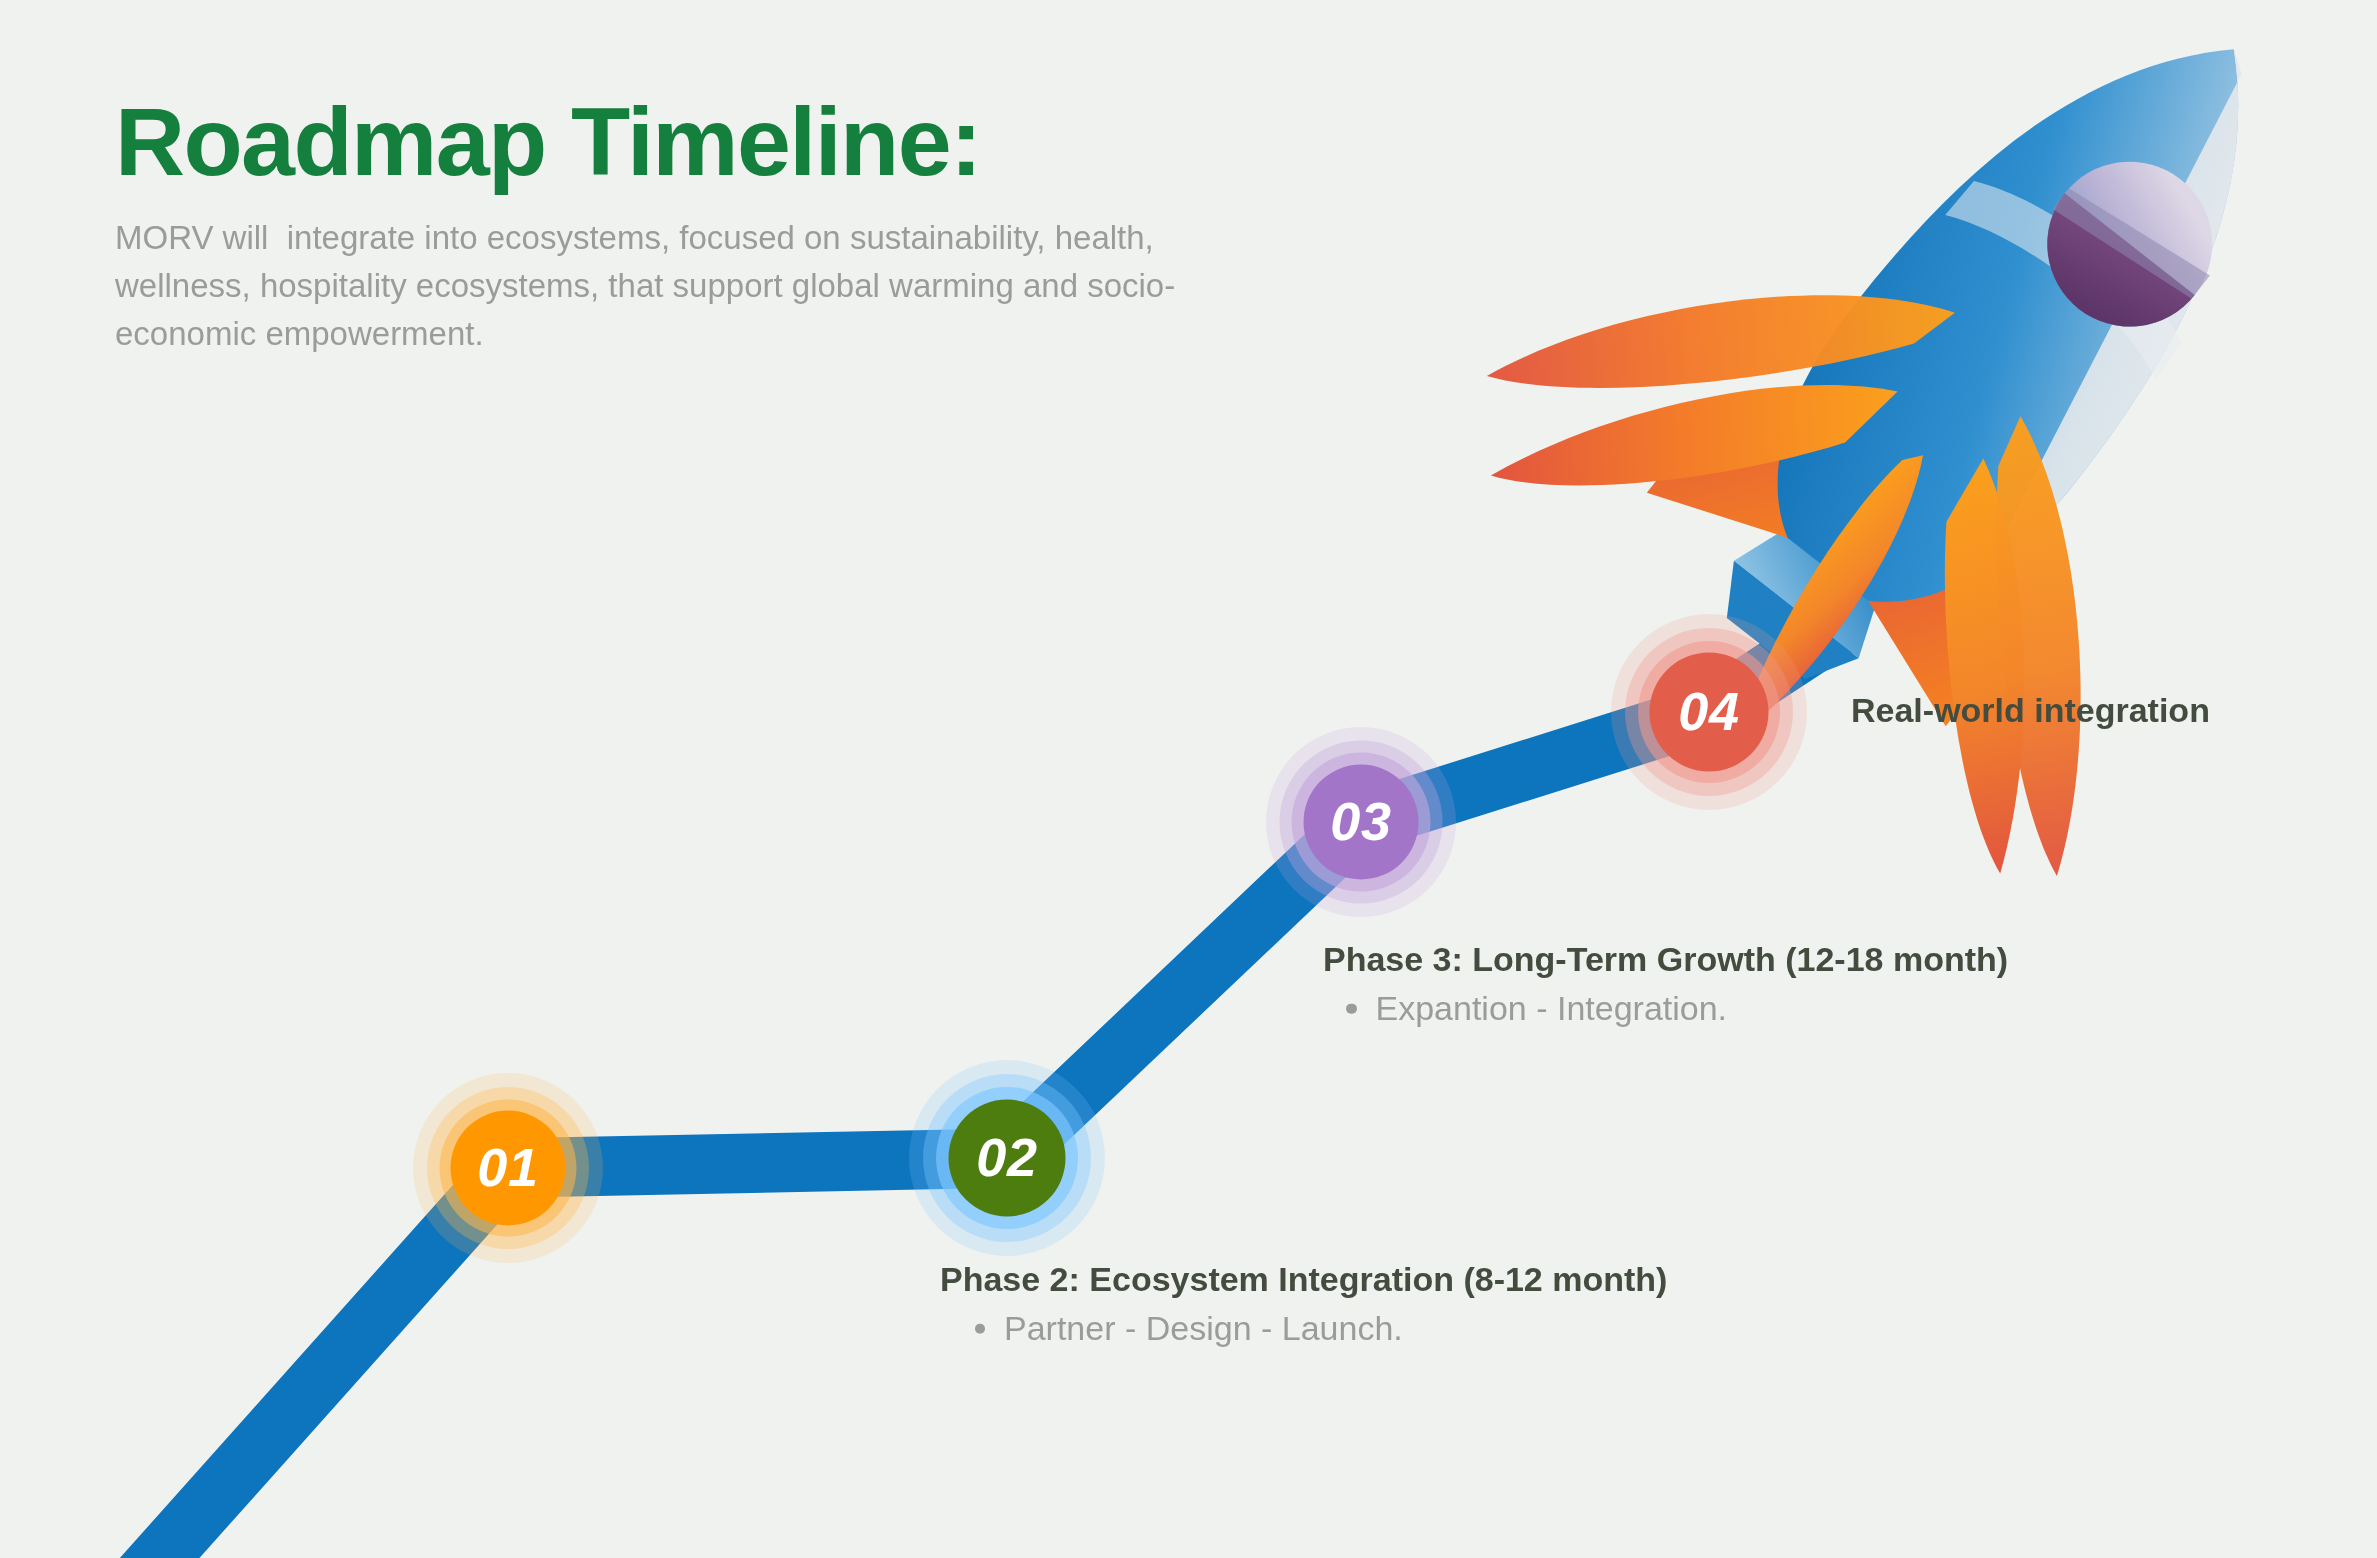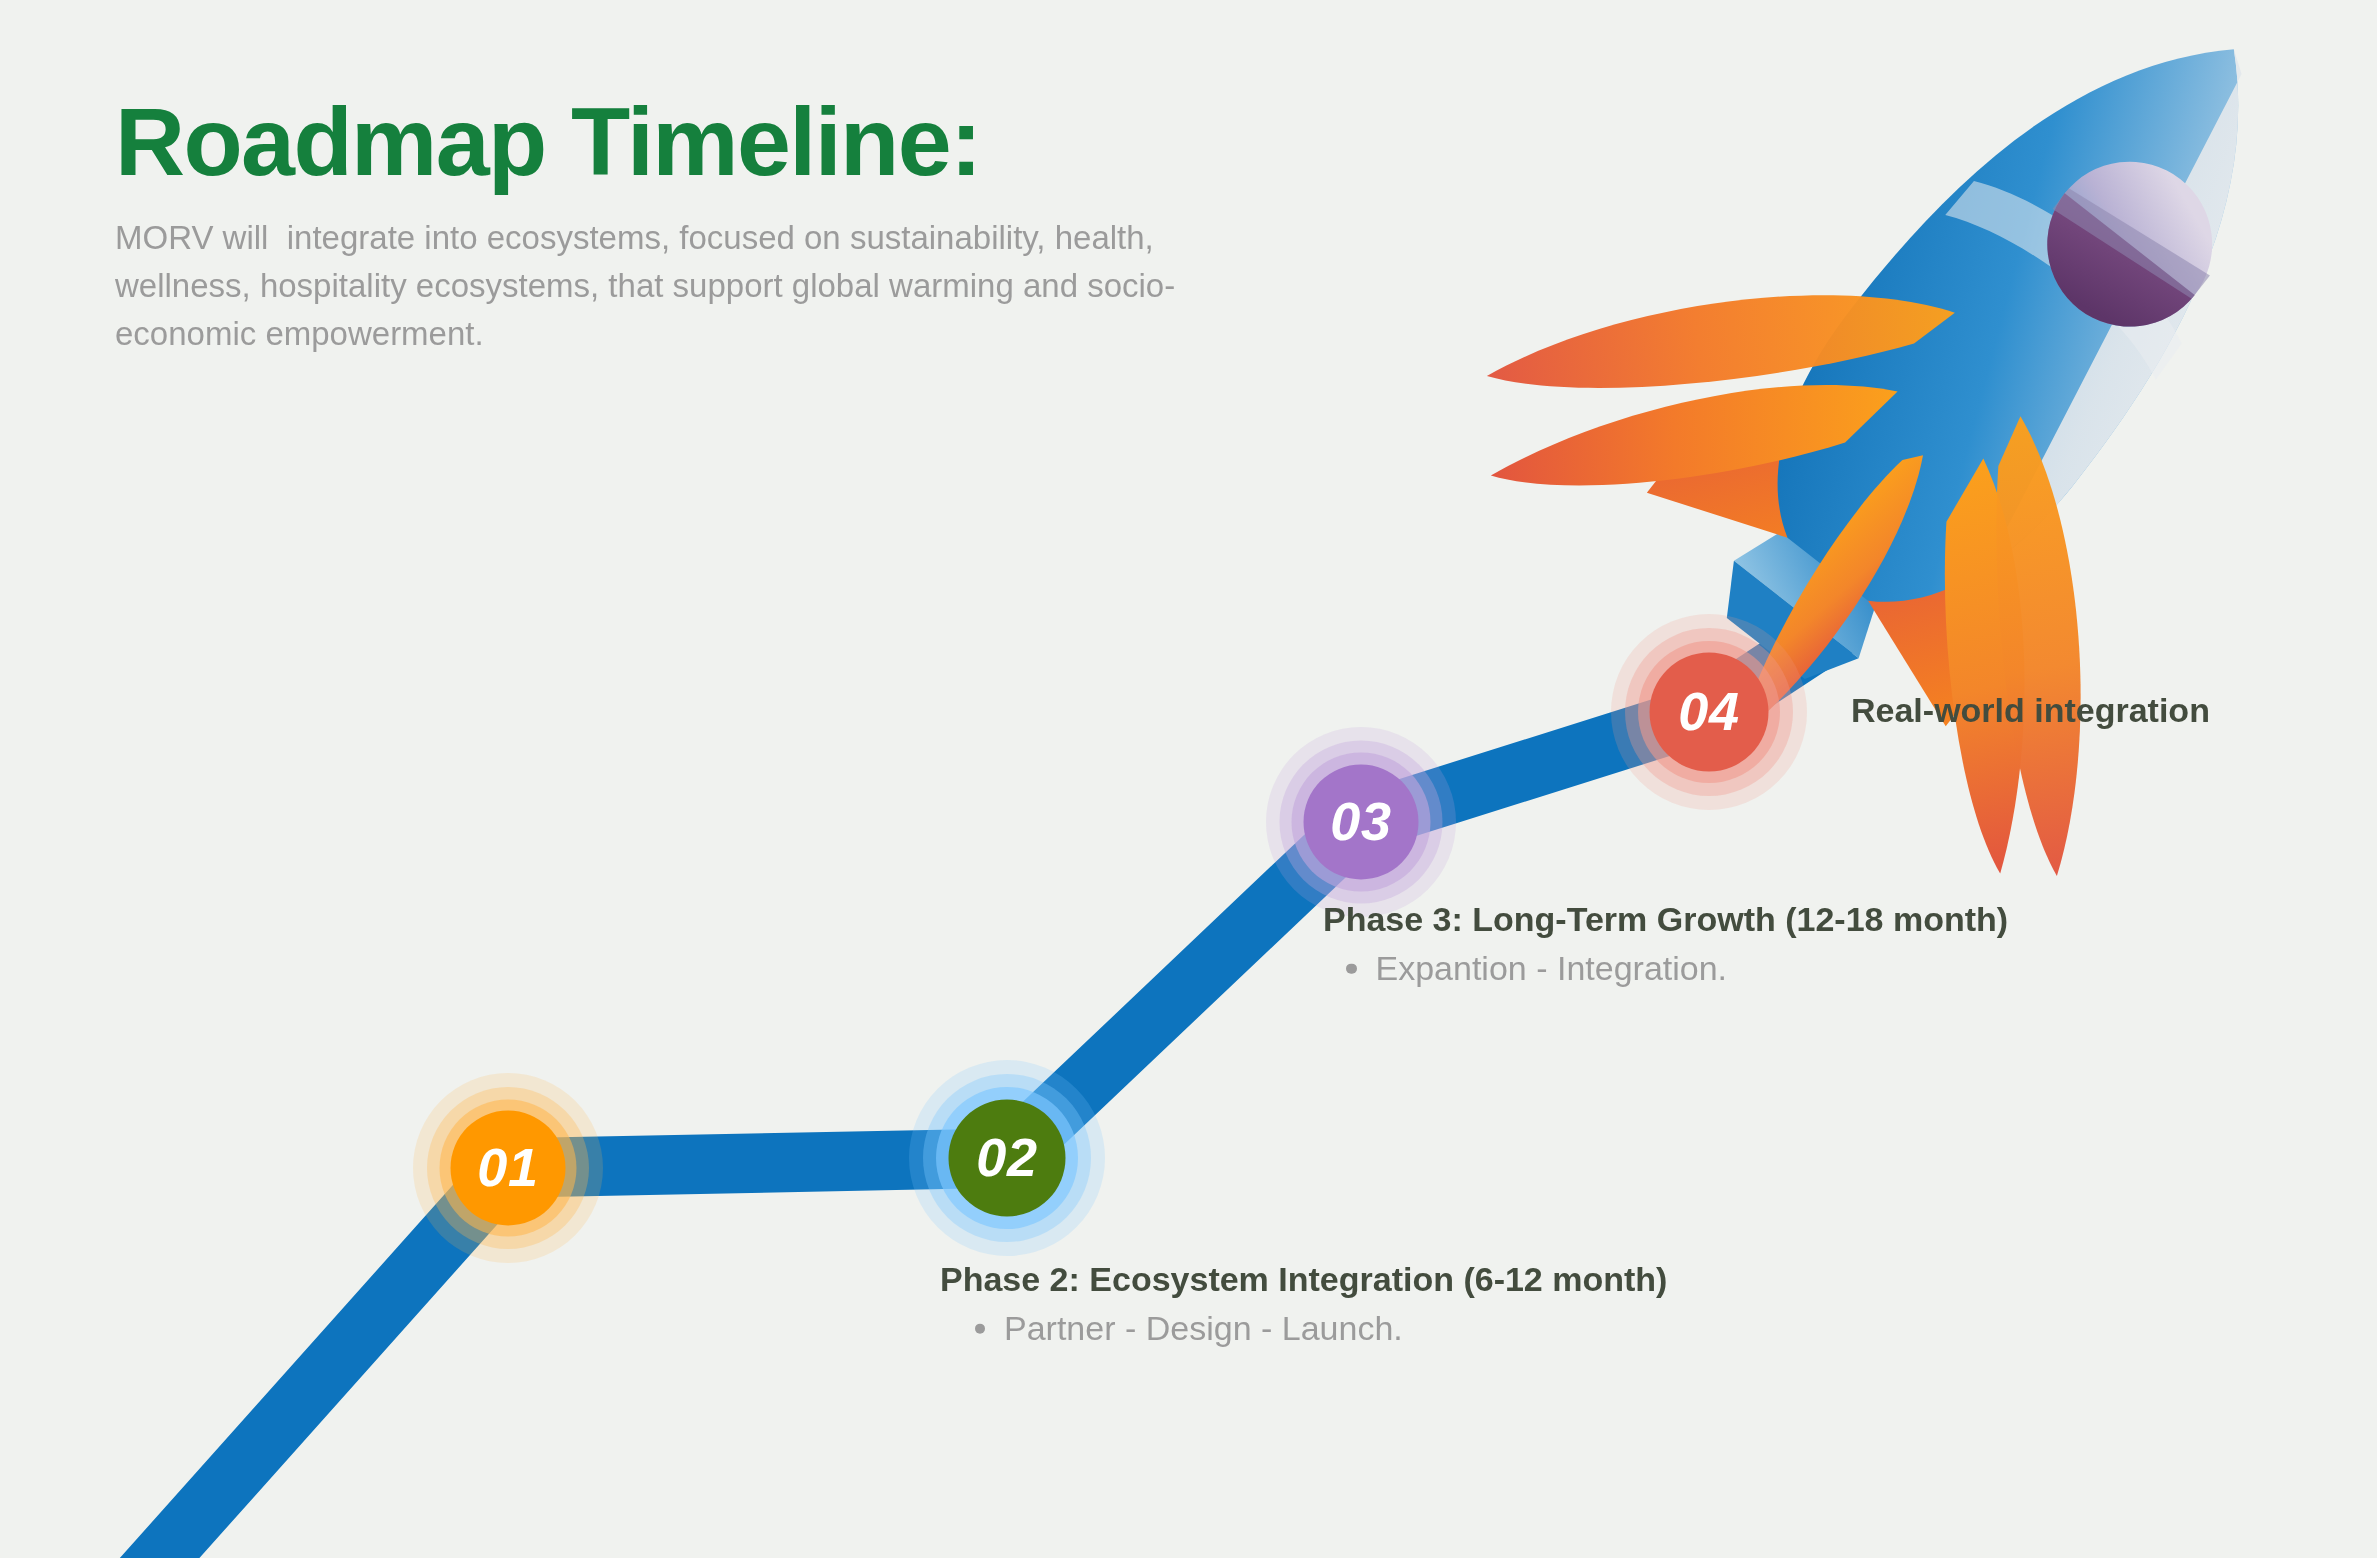--- a/index.html
+++ b/index.html
@@ -270,27 +270,27 @@
     <div class="halo" style="width:142px;height:142px;background:#ef998c;opacity:.58;"></div>
     <div class="core" style="width:119px;height:119px;background:#e35d4b;">
       <span>04</span>
     </div>
   </div>
 
   <div class="phase" style="left:117px; top:938px;">
   </div>
 
   <div class="phase center" style="left:940px; top:1260px; width:924px; margin-left:0px;">
-    <p class="phase-title" style="text-align:left;">Phase 2: Ecosystem Integration (6-12 month)</p>
+    <p class="phase-title" style="text-align:left;">Phase 2: Ecosystem Integration (8-12 month)</p>
     <ul class="phase-bullets" style="justify-content:flex-start; padding-left:23px;">
       <li>Partner - Design - Launch.</li>
     </ul>
   </div>
 
-  <div class="phase" style="left:1323px; top:900px;">
+  <div class="phase" style="left:1323px; top:940px;">
     <p class="phase-title">Phase 3: Long-Term Growth (12-18 month)</p>
     <ul class="phase-bullets" style="padding-left:11.5px;">
       <li>Expantion - Integration.</li>
     </ul>
   </div>
 
   <div id="phase4-label" style="left:1819px; top:691px;margin-left:32px;">Real-world integration</div>
 
 </div>
 

